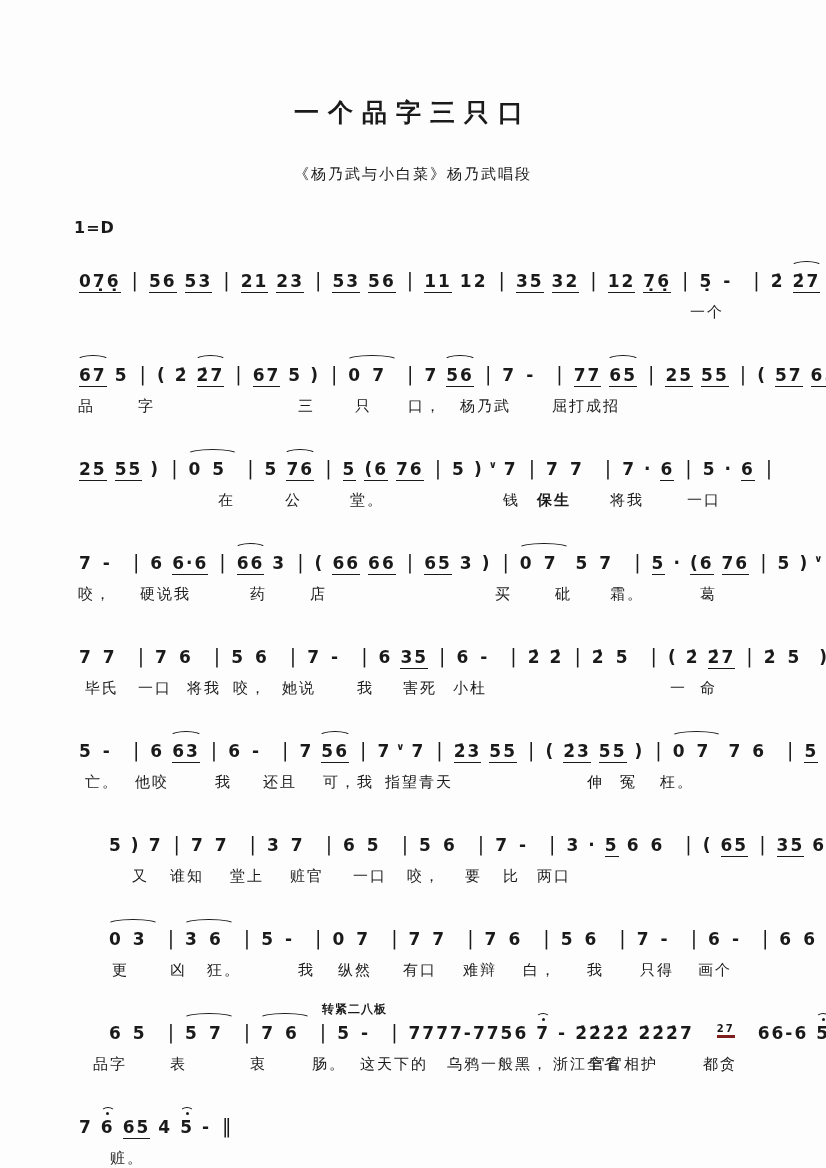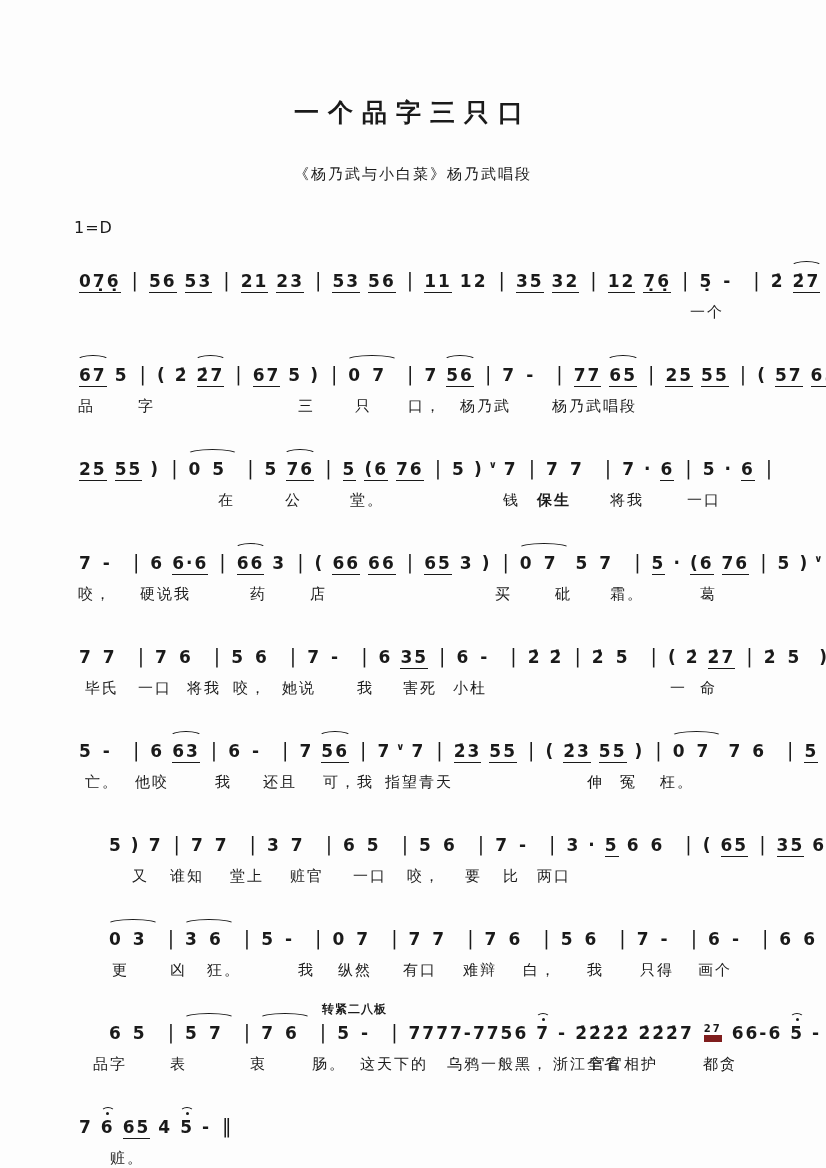--- a/index.html
+++ b/index.html
@@ -19,21 +19,21 @@
     letter-spacing:9px;
   }
   .subtitle{
     margin-top:36px;
     text-align:center;
     font-size:15px;
     letter-spacing:2px;
   }
   .keysig{
     margin:34px 6px 0 74px;
-    font-size:16px;font-weight:normal;
+    font-size:16px;font-weight:bold;
     letter-spacing:1px;
   }
   .score{margin:16px 0 0 60px;}
   .line{height:94px;}
   .notes{
     position:relative;
     white-space:nowrap;
     padding:16px 0 0 15px;
     height:26px;
     font-size:17px;
@@ -43,21 +43,21 @@
     position:relative;
     display:inline-block;
     margin:0 4px;
     letter-spacing:2px;
     line-height:1.2;
   }
   .tok.u{border-bottom:1.6px solid #1a1a1a;padding-bottom:1px;}
   .tok.q{letter-spacing:12px;}
   .tok.b{margin:0 7px;font-weight:400;font-size:19px;letter-spacing:0;}
   .tok.v{font-size:10px;vertical-align:super;margin:0 1px;font-weight:bold;}
-  .tok.sup{font-size:10px;vertical-align:super;margin:0 6px;border-bottom:7px solid #7f1d1d;}
+  .tok.sup{font-size:10px;vertical-align:super;margin:0 19px;border-bottom:3px solid #7f1d1d;}
   .arc{
     position:absolute;left:-2px;right:-2px;top:-10px;height:9px;
     border:1.6px solid transparent;border-top:1.6px solid #1a1a1a;
     border-radius:50%;
   }
   .arc.fm{left:0;right:0;}
   .arc.fm::after{
     content:"";position:absolute;left:50%;top:4px;
     width:3px;height:3px;margin-left:-1.5px;
     background:#1a1a1a;border-radius:50%;
@@ -88,21 +88,21 @@
       </div>
       <div class="line">
         <div class="notes"><span class="tok u slur">67<i class="arc"></i></span><span class="tok">5</span><span class="tok b">|</span><span class="tok">(</span><span class="tok">2̇</span><span class="tok u slur">2̇7<i class="arc"></i></span><span class="tok b">|</span><span class="tok u">67</span><span class="tok">5</span><span class="tok">)</span><span class="tok b">|</span><span class="tok q slur">07<i class="arc"></i></span><span class="tok b">|</span><span class="tok">7</span><span class="tok u slur">56<i class="arc"></i></span><span class="tok b">|</span><span class="tok q">7-</span><span class="tok b">|</span><span class="tok u">77</span><span class="tok u slur">65<i class="arc"></i></span><span class="tok b">|</span><span class="tok u">25</span><span class="tok u">55</span><span class="tok b">|</span><span class="tok">(</span><span class="tok u">57</span><span class="tok u">65</span></div>
         <div class="lyrics">
           <span class="lyr" style="left: 18px;">品</span>
           <span class="lyr" style="left: 78px;">字</span>
           <span class="lyr" style="left: 238px;">三</span>
           <span class="lyr" style="left: 295px;">只</span>
           <span class="lyr" style="left: 348px;">口，</span>
           <span class="lyr" style="left: 400px;">杨乃武</span>
-          <span class="lyr" style="left: 492px;">杨乃武唱段</span>
+          <span class="lyr" style="left: 492px;">屈打成招</span>
         </div>
       </div>
       <div class="line">
         <div class="notes"><span class="tok u">25</span><span class="tok u">55</span><span class="tok">)</span><span class="tok b">|</span><span class="tok q slur">05<i class="arc"></i></span><span class="tok b">|</span><span class="tok">5</span><span class="tok u slur">76<i class="arc"></i></span><span class="tok b">|</span><span class="tok u">5</span><span class="tok u">(6</span><span class="tok u">76</span><span class="tok b">|</span><span class="tok">5</span><span class="tok">)</span><span class="tok v">∨</span><span class="tok">7</span><span class="tok b">|</span><span class="tok q">77</span><span class="tok b">|</span><span class="tok">7</span><span class="tok">·</span><span class="tok u">6</span><span class="tok b">|</span><span class="tok">5</span><span class="tok">·</span><span class="tok u">6</span><span class="tok b">|</span></div>
         <div class="lyrics">
           <span class="lyr" style="left: 158px;">在</span>
           <span class="lyr" style="left: 225px;">公</span>
           <span class="lyr" style="left: 290px;">堂。</span>
           <span class="lyr" style="left: 443px;">钱</span>
           <span class="lyr" style="left: 477px; font-weight: bold;">保生</span>

